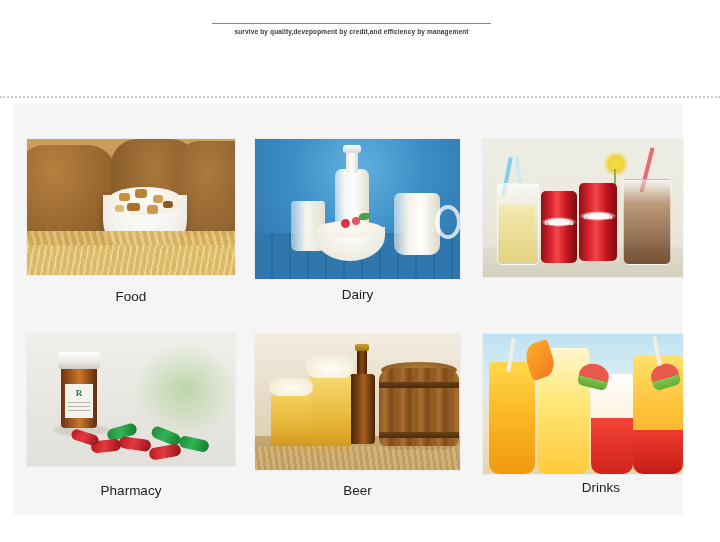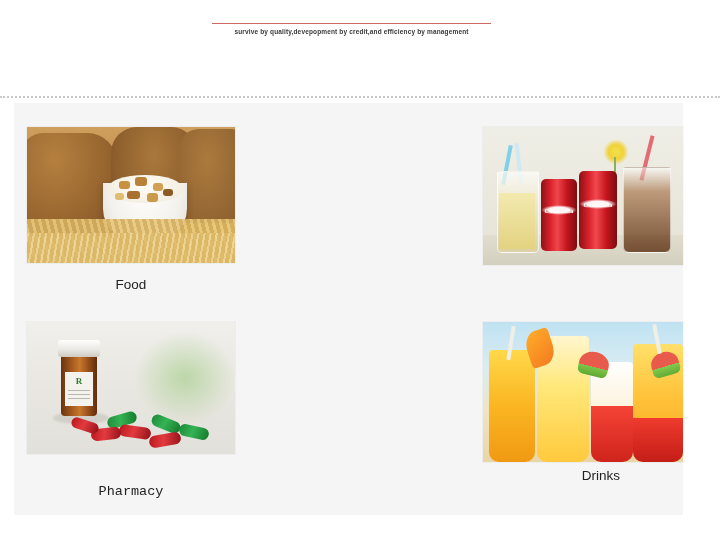--- a/index.html
+++ b/index.html
@@ -100,21 +100,21 @@
     position: absolute;
     left: 14px;
     top: 103px;
     width: 669px;
     height: 412px;
     background: #f5f5f5;
   }
 
   .grid {
     position: absolute;
-    left: 0; top: 0;
+    left: 0; top: 12px;
     width: 669px;
     height: 412px;
   }
 
   .cell {
     position: absolute;
   }
   .thumb {
     position: relative;
     overflow: hidden;
@@ -137,21 +137,21 @@
   .cell-dairy     { left: 241px; top: 24px;  width: 205px; }
   .cell-dairy .thumb     { width: 205px; height: 140px; }
   .cell-dairy .caption   { margin-top: 8px; }
 
   .cell-beverage  { left: 469px; top: 24px;  width: 200px; }
   .cell-beverage .thumb  { width: 200px; height: 138px; }
   .cell-beverage .caption{ margin-top: 12px; }
 
   .cell-pharmacy  { left: 13px;  top: 219px; width: 208px; }
   .cell-pharmacy .thumb  { width: 208px; height: 132px; }
-  .cell-pharmacy .caption{ margin-top: 30px; font-family: Liberation Mono, monospace; }
+  .cell-pharmacy .caption{ margin-top: 17px; }
 
   .cell-beer      { left: 241px; top: 219px; width: 205px; }
   .cell-beer .thumb      { width: 205px; height: 136px; }
   .cell-beer .caption    { margin-top: 13px; }
 
   .cell-drinks    { left: 469px; top: 219px; width: 236px; }
   .cell-drinks .thumb    { width: 200px; height: 140px; }
   .cell-drinks .caption  { margin-top: 6px; }
 
   .ph { position:absolute; }
@@ -336,20 +336,38 @@
         <div class="ph fflake" style="left:100px;top:64px;width:13px;height:8px;background:#a9702f;"></div>
         <div class="ph fflake" style="left:120px;top:66px;width:11px;height:9px;background:#c99a4c;"></div>
         <div class="ph fflake" style="left:136px;top:62px;width:10px;height:7px;background:#8d5a25;"></div>
         <div class="ph fflake" style="left:88px;top:66px;width:9px;height:7px;background:#e0bb72;"></div>
         <div class="ph food-wheat"></div>
         <div class="ph food-wheat2"></div>
       </div>
       <div class="caption">Food</div>
     </div>
 
+    <div class="cell cell-dairy">
+      <div class="thumb">
+        <div class="dairy-bg ph"></div>
+        <div class="ph dairy-table"></div>
+        <div class="ph dairy-jug"></div>
+        <div class="ph dairy-jug-handle"></div>
+        <div class="ph dairy-bottle-body"></div>
+        <div class="ph dairy-bottle-neck"></div>
+        <div class="ph dairy-bottle-cap"></div>
+        <div class="ph dairy-glass"></div>
+        <div class="ph dairy-bowl"></div>
+        <div class="ph dairy-bowl-top"></div>
+        <div class="ph dairy-berry" style="left:86px;top:80px;width:9px;height:9px;background:#d8354a;"></div>
+        <div class="ph dairy-berry" style="left:97px;top:78px;width:8px;height:8px;background:#e2566a;"></div>
+        <div class="ph dairy-berry" style="left:104px;top:74px;width:11px;height:7px;background:#4e9e49;border-radius:50% 10%;"></div>
+      </div>
+      <div class="caption">Dairy</div>
+    </div>
 
     <div class="cell cell-beverage">
       <div class="thumb">
         <div class="bev-bg ph"></div>
         <div class="ph bev-table"></div>
         <div class="ph bev-flower"></div>
         <div class="ph bev-stem"></div>
         <div class="ph bev-straw-l"></div>
         <div class="ph bev-straw-l2"></div>
         <div class="ph bev-straw-r"></div>
@@ -384,20 +402,39 @@
         <div class="cap cap-r" style="left:92px;top:104px;width:32px;height:12px;transform:rotate(8deg);"></div>
         <div class="cap cap-r" style="left:64px;top:106px;width:30px;height:12px;transform:rotate(-6deg);"></div>
         <div class="cap cap-g" style="left:124px;top:96px;width:30px;height:12px;transform:rotate(22deg);"></div>
         <div class="cap cap-r" style="left:122px;top:112px;width:32px;height:12px;transform:rotate(-10deg);"></div>
         <div class="cap cap-g" style="left:152px;top:104px;width:30px;height:12px;transform:rotate(12deg);"></div>
         <div class="cap cap-r" style="left:44px;top:98px;width:28px;height:11px;transform:rotate(18deg);"></div>
       </div>
       <div class="caption">Pharmacy</div>
     </div>
 
+    <div class="cell cell-beer">
+      <div class="thumb">
+        <div class="beer-bg ph"></div>
+        <div class="ph beer-floor"></div>
+        <div class="ph beer-barrel-top"></div>
+        <div class="ph beer-barrel"></div>
+        <div class="beer-hoop ph" style="top:48px;"></div>
+        <div class="beer-hoop ph" style="top:98px;"></div>
+        <div class="ph beer-bottle-neck"></div>
+        <div class="ph beer-bottle-cap"></div>
+        <div class="ph beer-bottle-body"></div>
+        <div class="ph beer-glass-b"></div>
+        <div class="ph beer-foam-b"></div>
+        <div class="ph beer-glass-a"></div>
+        <div class="ph beer-foam-a"></div>
+        <div class="ph beer-grain"></div>
+      </div>
+      <div class="caption">Beer</div>
+    </div>
 
     <div class="cell cell-drinks">
       <div class="thumb">
         <div class="dr-bg ph"></div>
         <div class="dr-glass dr-g1"></div>
         <div class="dr-glass dr-g2"></div>
         <div class="dr-glass dr-g3"></div>
         <div class="dr-glass dr-g4"></div>
         <div class="ph dr-red1"></div>
         <div class="ph dr-red2"></div>

